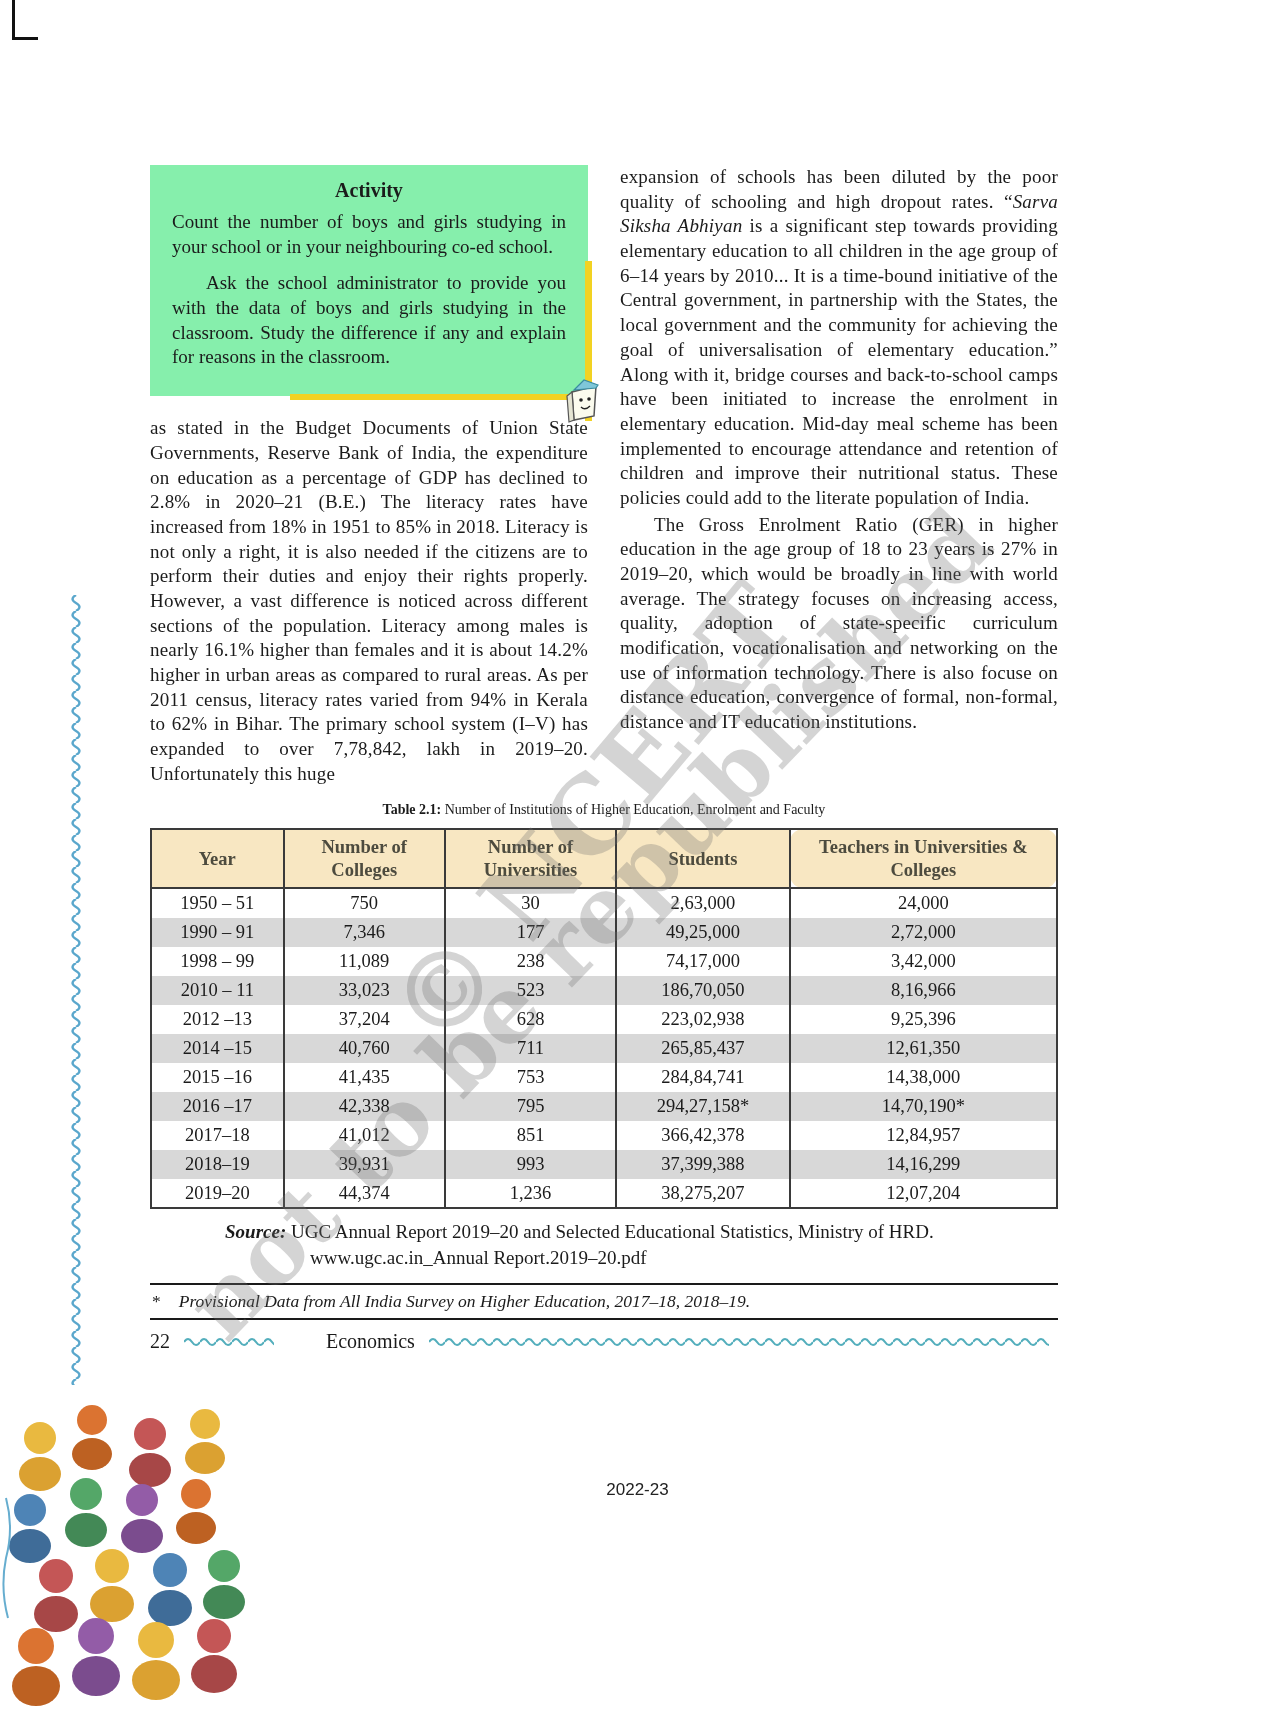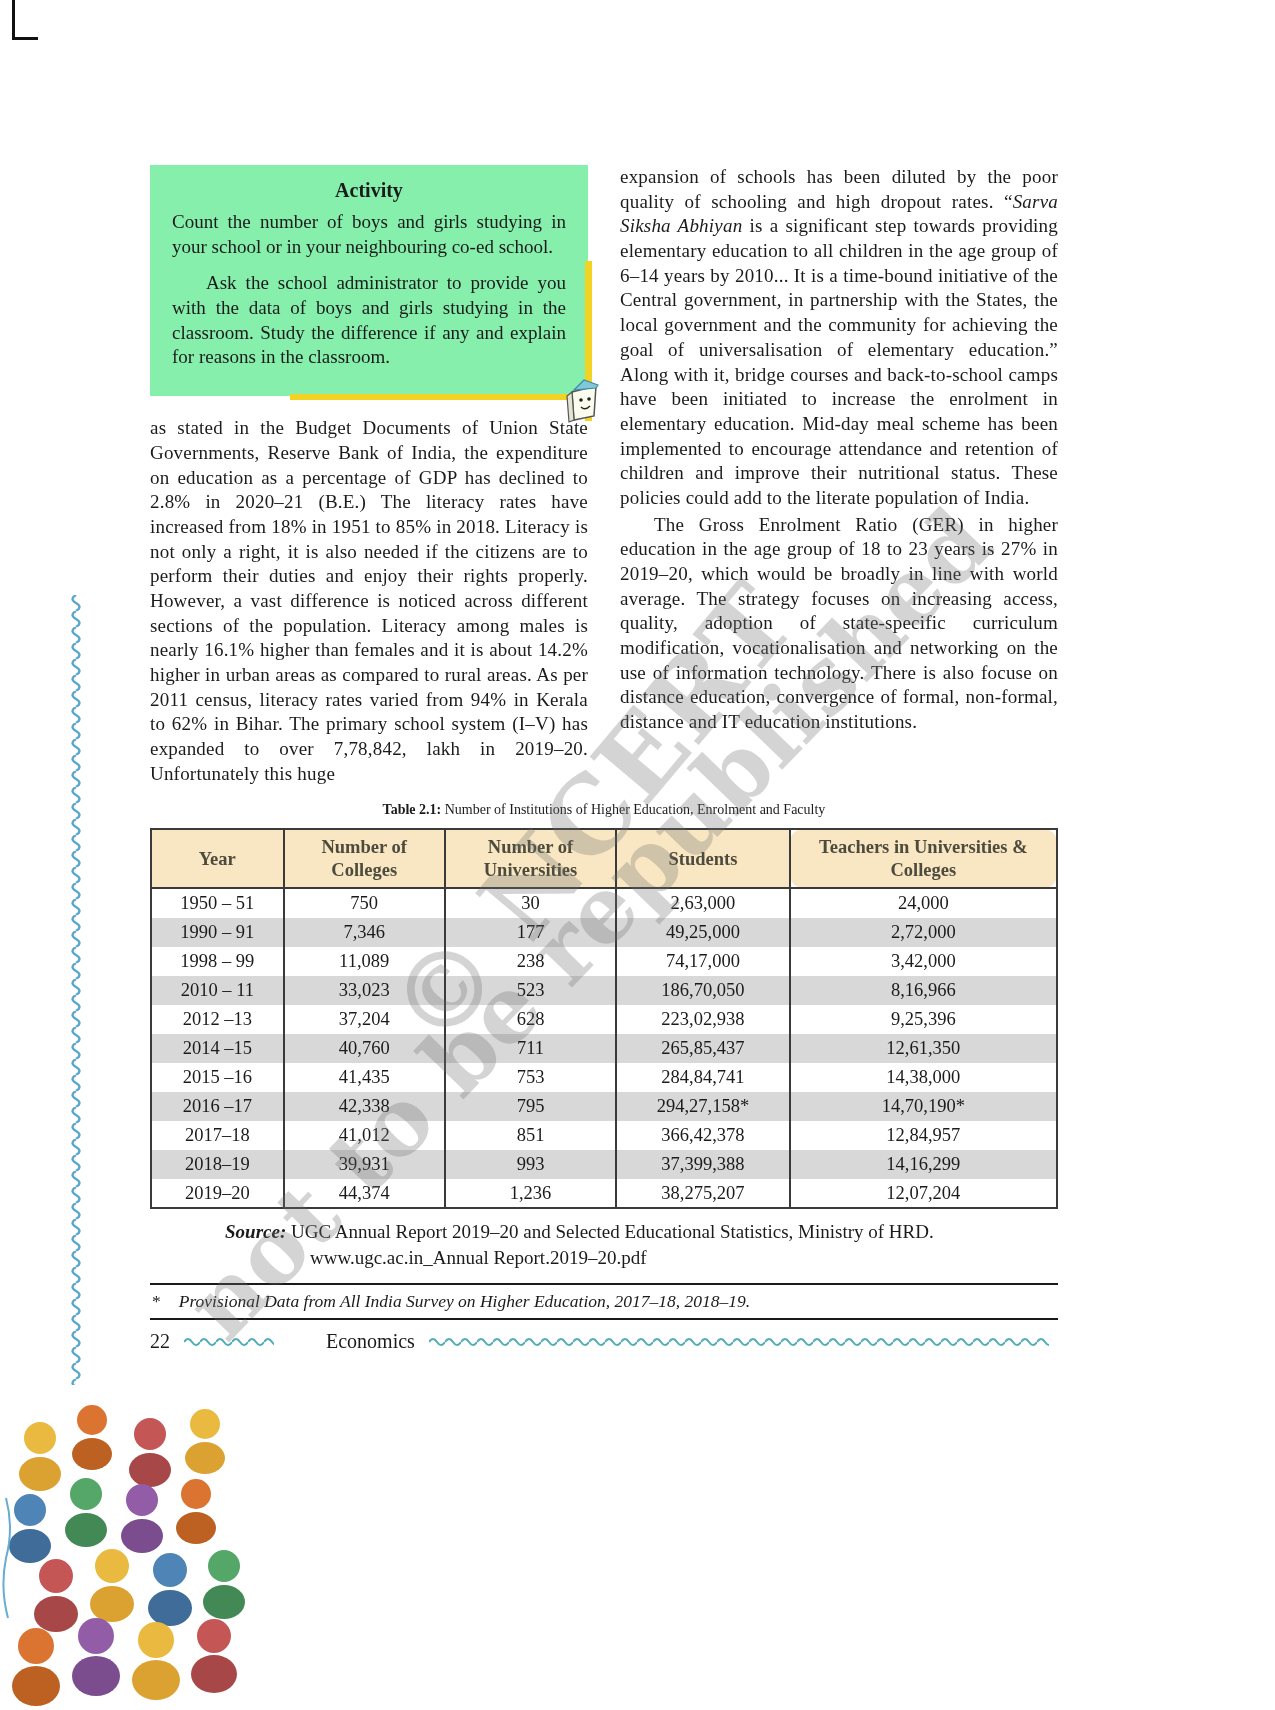--- a/index.html
+++ b/index.html
@@ -280,14 +280,15 @@
       <circle cx="96" cy="258" r="18" fill="#8a4fa0"></circle>
         <ellipse cx="96" cy="298" rx="24" ry="20" fill="#703d85"></ellipse>
       <circle cx="156" cy="262" r="18" fill="#e8b430"></circle>
         <ellipse cx="156" cy="302" rx="24" ry="20" fill="#d89a20"></ellipse>
       <circle cx="214" cy="258" r="17" fill="#c04848"></circle>
         <ellipse cx="214" cy="296" rx="23" ry="19" fill="#a03838"></ellipse>
       <path d="M6,120 Q14,150 6,180 Q0,210 8,240" fill="none" stroke="#5aa7cc" stroke-width="2"></path>
     </g>
   </svg>
 
+  <div class="year-code">2022-23</div>
 
 </div>
 
 </body></html>

